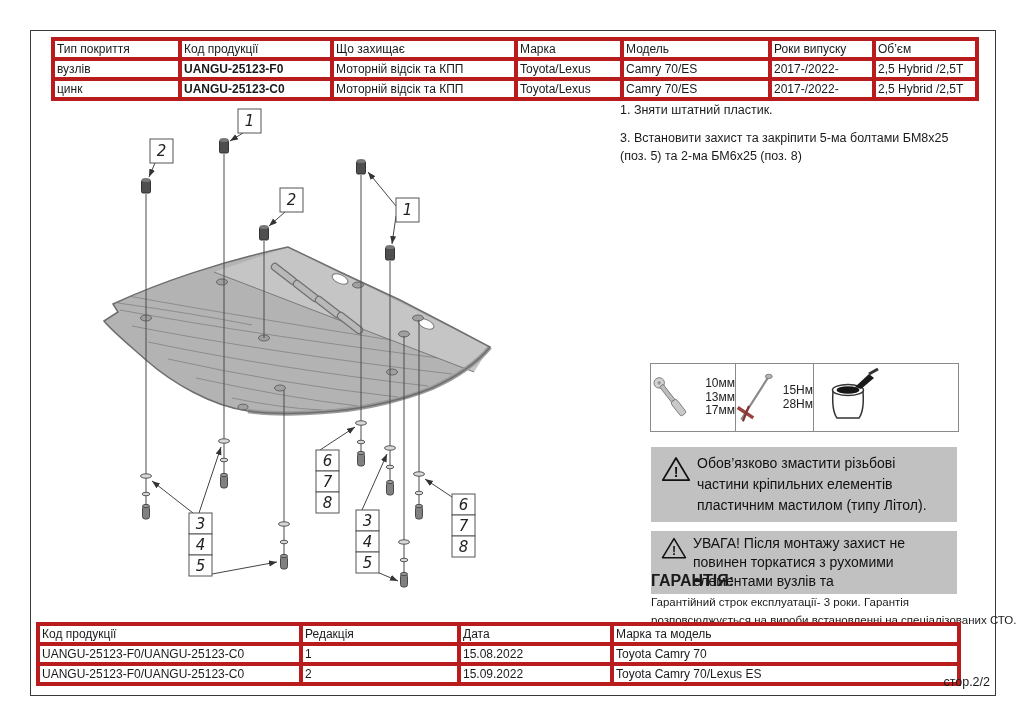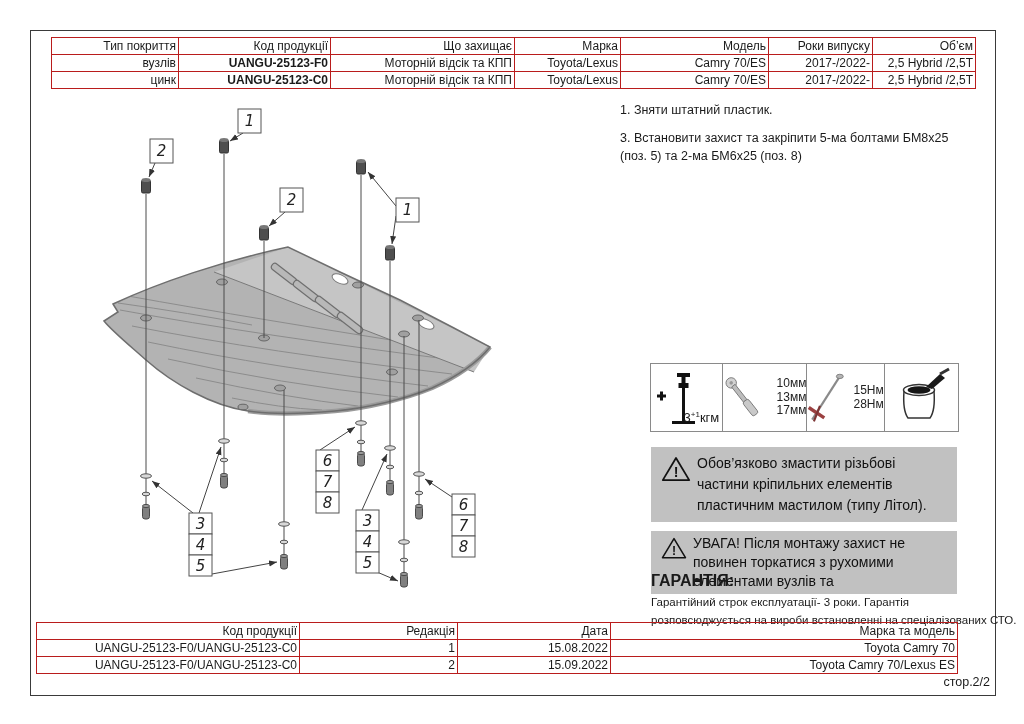--- a/index.html
+++ b/index.html
@@ -1,21 +1,21 @@
 <!DOCTYPE html>
 <html><head>
 <meta charset="utf-8">
 <style>
   html,body{margin:0;padding:0;background:#fff;}
   #page{position:relative;width:1024px;height:724px;background:#fff;
         font-family:"Liberation Sans",sans-serif;color:#1a1a1a;overflow:hidden;}
   .abs{position:absolute;}
   .frame{border:1px solid #3a3a3a;}
   table{border-collapse:collapse;table-layout:fixed;}
-  td{border:1px solid #b91c1c;text-align:right;font-size:12px;height:16px;
+  td{border:4px solid #b91c1c;text-align:left;font-size:12px;height:16px;
      padding:0 2px;overflow:hidden;white-space:nowrap;}
   .bold{font-weight:bold;}
   .rcol{width:345px;}
   .instr-title{font-weight:bold;font-size:13px;margin:0 0 16px 2px;}
   .step{font-size:12.5px;line-height:1.45;margin:0 0 10px 0;}
   .toolbox{display:flex;border:1px solid #8a8a8a;background:#fff;}
   .toolcell{position:relative;height:67px;border-right:1px solid #8a8a8a;
             display:flex;align-items:center;justify-content:space-between;}
   .toolcell:last-child{border-right:none;}
   .toollabel{font-size:12px;line-height:1.12;color:#222;}
@@ -292,31 +292,20 @@
       </g>
     </g>
   </svg>
 
   <div class="abs rcol" style="left:620px;top:101px;">
     <p class="step">1. Зняти штатний пластик.</p>
     <p class="step">3. Встановити захист та закріпити 5-ма болтами БМ8х25 (поз. 5) та 2-ма БМ6х25 (поз. 8)</p>
   </div>
 
   <div class="abs toolbox" style="left:650px;top:363px;width:307px;">
-    <div class="toolcell" style="width:72px;">
-      <svg width="64" height="62" viewBox="0 0 64 62">
-        <path d="M6,29 h9 M10.5,24.5 v9" stroke="#111" stroke-width="3" fill="none"></path>
-        <rect x="26" y="6" width="13" height="4" fill="#111"></rect>
-        <rect x="30.5" y="10" width="4" height="6" fill="#111"></rect>
-        <rect x="27.5" y="16" width="10" height="5" fill="#111"></rect>
-        <rect x="31" y="21" width="3" height="33" fill="#111"></rect>
-        <rect x="21" y="54" width="23" height="3" fill="#111"></rect>
-      </svg>
-      <div class="jacklabel"><span>3</span><sup>+1</sup><span>кгм</span></div>
-    </div>
     <div class="toolcell" style="width:84px;">
       <svg width="40" height="62" viewBox="0 0 46 62">
         <g transform="rotate(-38 23 31)">
           <circle cx="23" cy="9" r="6" fill="#d2d2d2" stroke="#777"></circle>
           <circle cx="23" cy="9" r="2" fill="#999"></circle>
           <rect x="20.5" y="13" width="5" height="22" fill="#bdbdbd" stroke="#777"></rect>
           <rect x="19" y="35" width="8" height="20" rx="2.5" fill="#c9c9c9" stroke="#777"></rect>
         </g>
       </svg>
       <div class="toollabel">

